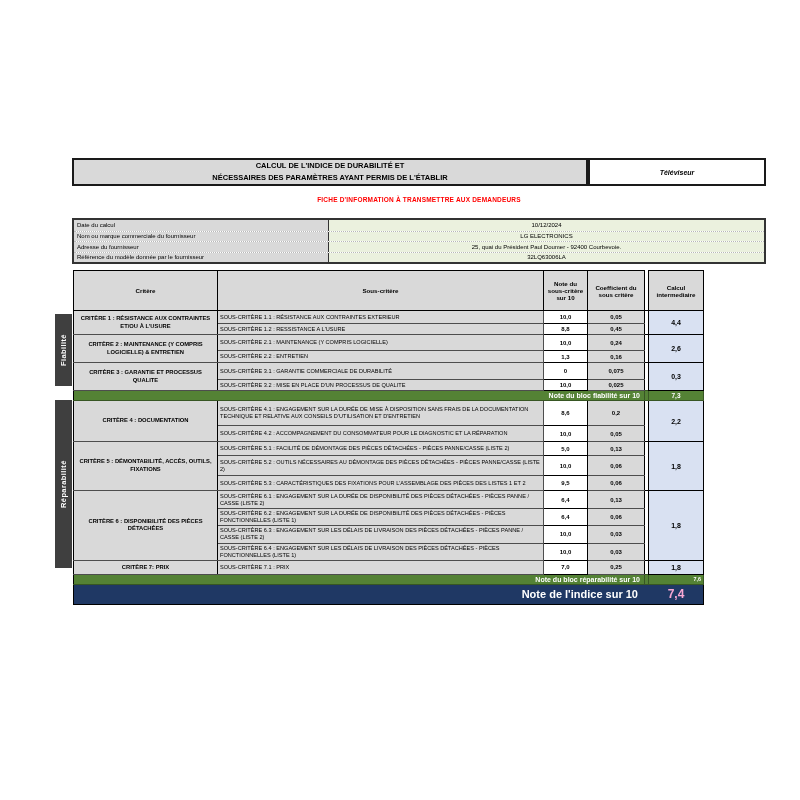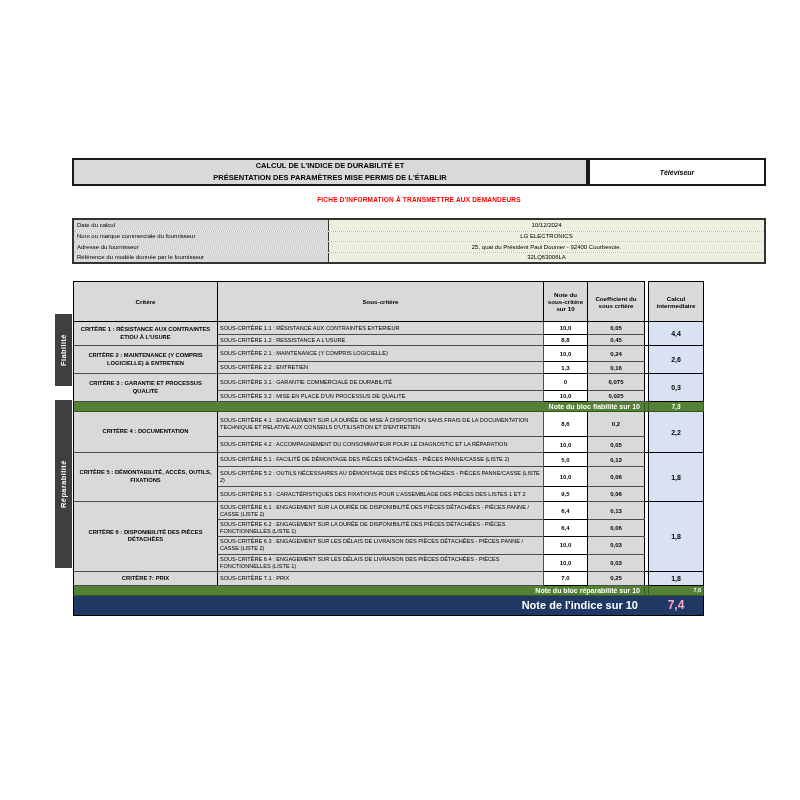--- a/index.html
+++ b/index.html
@@ -35,21 +35,21 @@
   .info-label {
     background: #D9D9D9; font-size: 6px; padding-left: 3px; border-right: 1.5px solid #333;
     display: flex; align-items: center; white-space: nowrap; overflow: hidden;
   }
   .info-value {
     background: #EBF1DE; font-size: 6px; display: flex; align-items: center; justify-content: center;
     white-space: nowrap; overflow: hidden;
   }
 
   
-  .main-table-wrap { left: 73px; top: 270px; width: 630px; margin-top: 11px; }
+  .main-table-wrap { left: 73px; top: 270px; width: 630px; }
   table { border-collapse: collapse; table-layout: fixed; width: 630px; }
   col.w-crit { width: 144px; } col.w-sub { width: 326px; } col.w-note { width: 44px; }
   col.w-coeff { width: 57px; } col.w-gap { width: 4px; } col.w-calc { width: 55px; }
 
   th, td { overflow: hidden; }
   th {
     background: #D9D9D9; border: 1.5px solid #000; font-size: 6.2px; font-weight: bold;
     text-align: center; vertical-align: middle; padding: 1px;
   }
   th.gap { background: #fff; border: none; }
@@ -95,21 +95,21 @@
     writing-mode: vertical-rl; transform: rotate(180deg);
   }
   .side-fiab { top: 314px; height: 72px; }
   .side-repar { top: 400px; height: 168px; }
 </style>
 </head>
 <body>
 
 <div class="abs title-box">
   <div>CALCUL DE L'INDICE DE DURABILITÉ ET</div>
-  <div>PRÉSENTATION DES PARAMÈTRES MISE PERMIS DE L'ÉTABLIR</div>
+  <div>NÉCESSAIRES DES PARAMÈTRES AYANT PERMIS DE L'ÉTABLIR</div>
 </div>
 <div class="abs product-box">
   <span>Téléviseur</span>
 </div>
 
 <div class="abs notice">FICHE D'INFORMATION À TRANSMETTRE AUX DEMANDEURS</div>
 
 <div class="abs info-table">
   <div class="info-row">
     <div class="info-label">Date du calcul</div>

